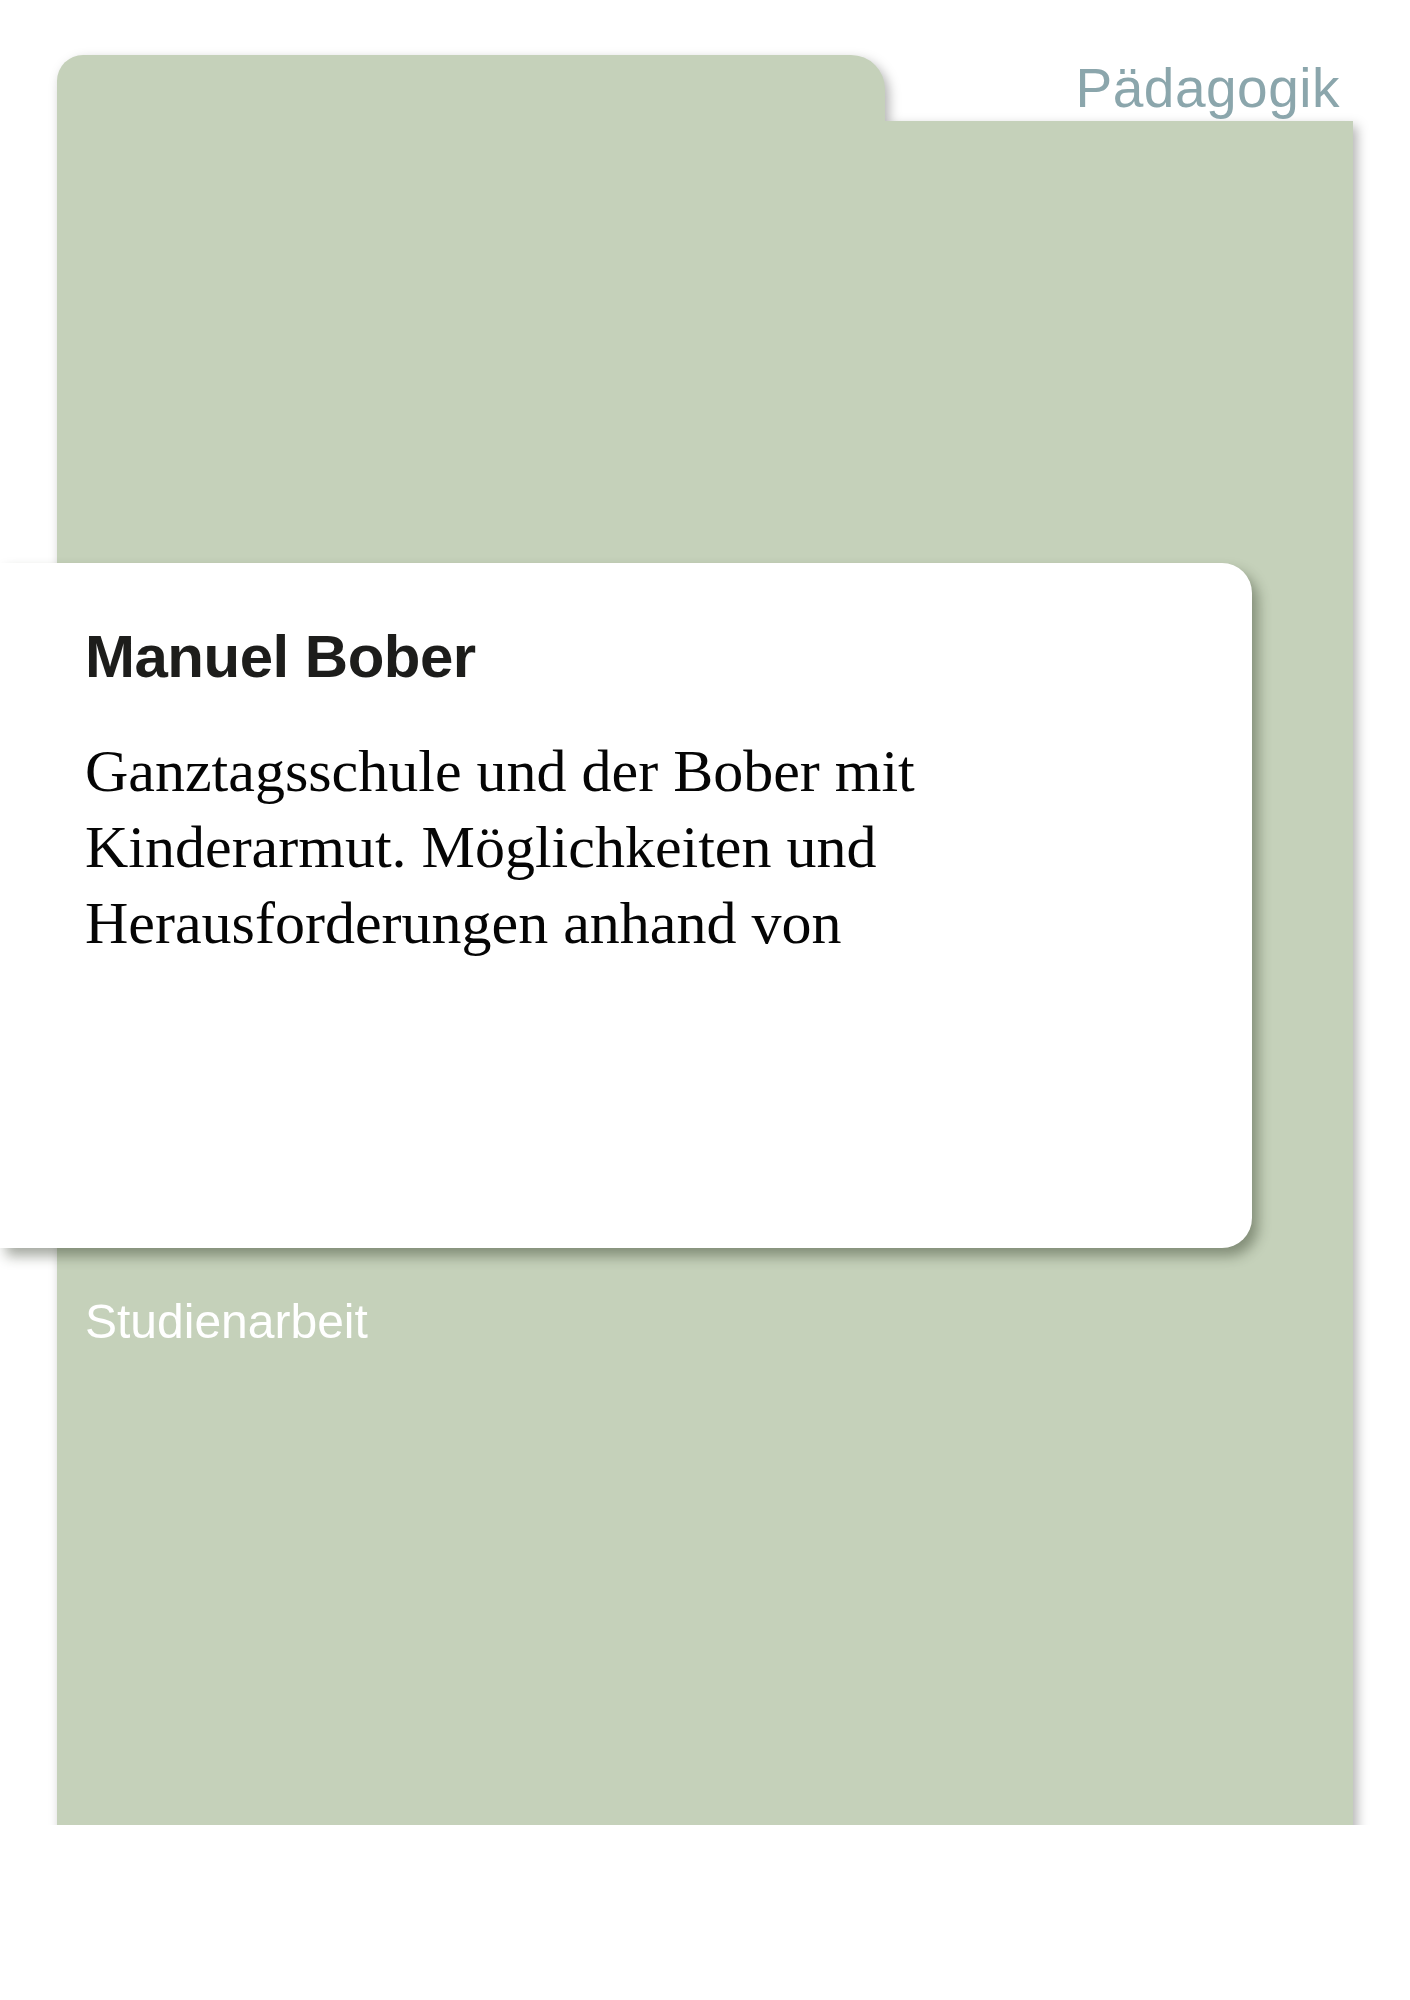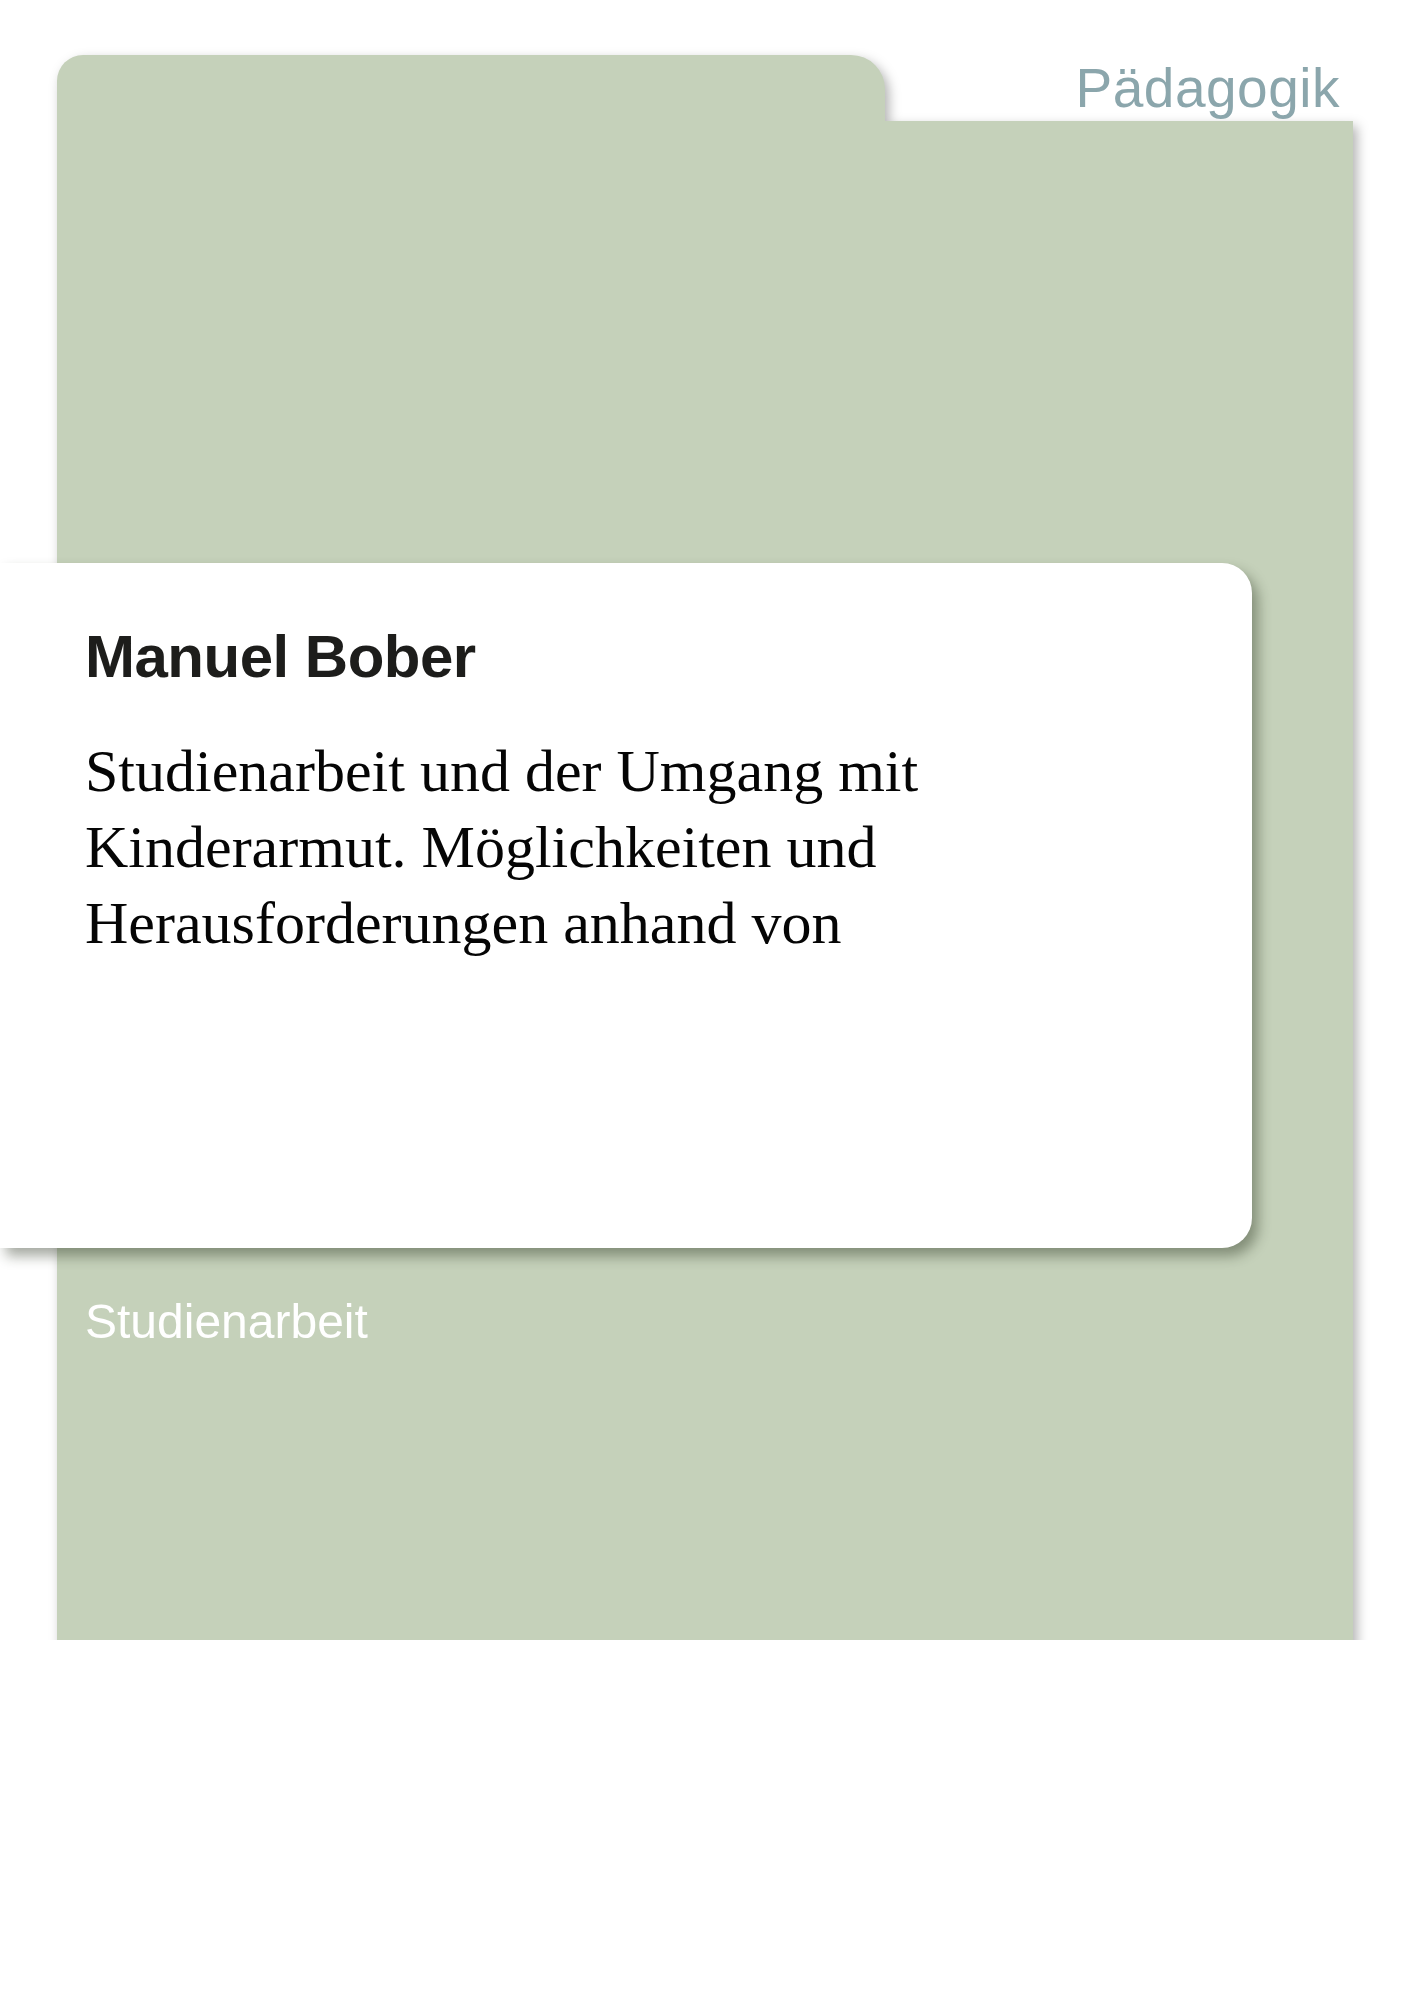--- a/index.html
+++ b/index.html
@@ -7,21 +7,21 @@
     --category-color:#8ba6ac;
     --tile-black:#171717;
     --smiley-green:#4aa63c;
     --author-color:#1d1d1b;
     --title-color:#050505;
     --doc-type-color:#ffffff;
   }
   html,body{margin:0;padding:0;}
   .cover{
     position:relative;
-    width:1410px;height:1640px;
+    width:1410px;height:1825px;
     background:#ffffff;
     overflow:hidden;
     font-family:"Liberation Sans", sans-serif;
   }
   .panel-group{
     position:absolute;inset:0;
     filter:drop-shadow(4px 5px 6px rgba(0,0,0,0.30));
   }
   .panel-tab{
     position:absolute;
@@ -104,21 +104,21 @@
   <div class="panel-group">
     <div class="panel-tab"></div>
     <div class="panel-main"></div>
   </div>
 
   <div class="category-label">Pädagogik</div>
 
   <div class="content-box">
     <div class="author-name">Manuel Bober</div>
     <div class="book-title">
-      <div class="title-line">Studienarbeit und der Umgang mit</div>
+      <div class="title-line">Ganztagsschule und der Bober mit</div>
       <div class="title-line">Kinderarmut. Möglichkeiten und</div>
       <div class="title-line">Herausforderungen anhand von</div>
     </div>
   </div>
 
   <div class="doc-type-badge">Studienarbeit</div>
 
   <div class="grin-logo">
     <div class="logo-tile">G</div>
     <div class="logo-tile">R</div>

